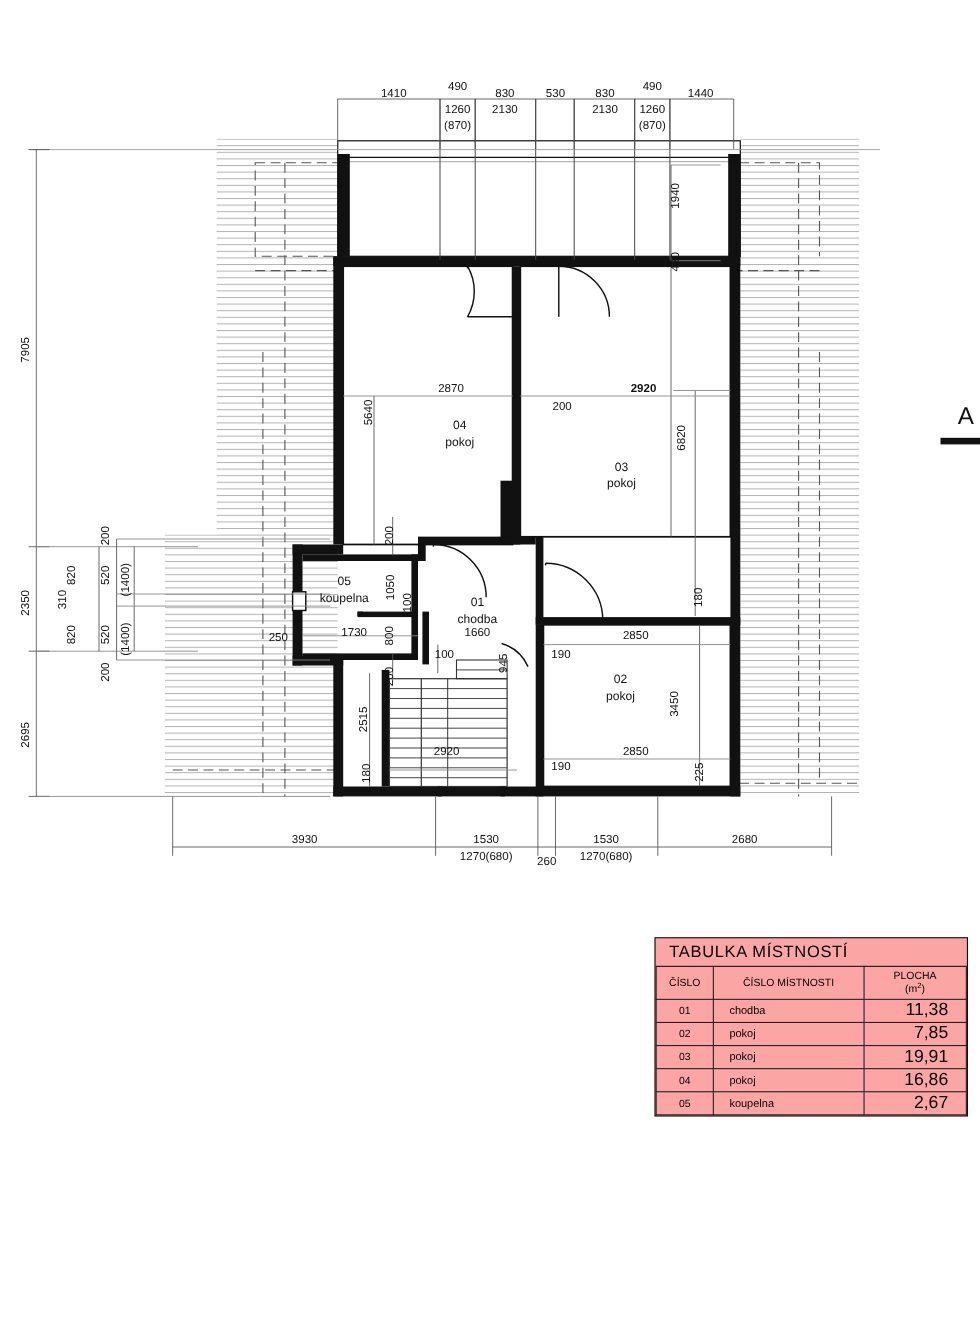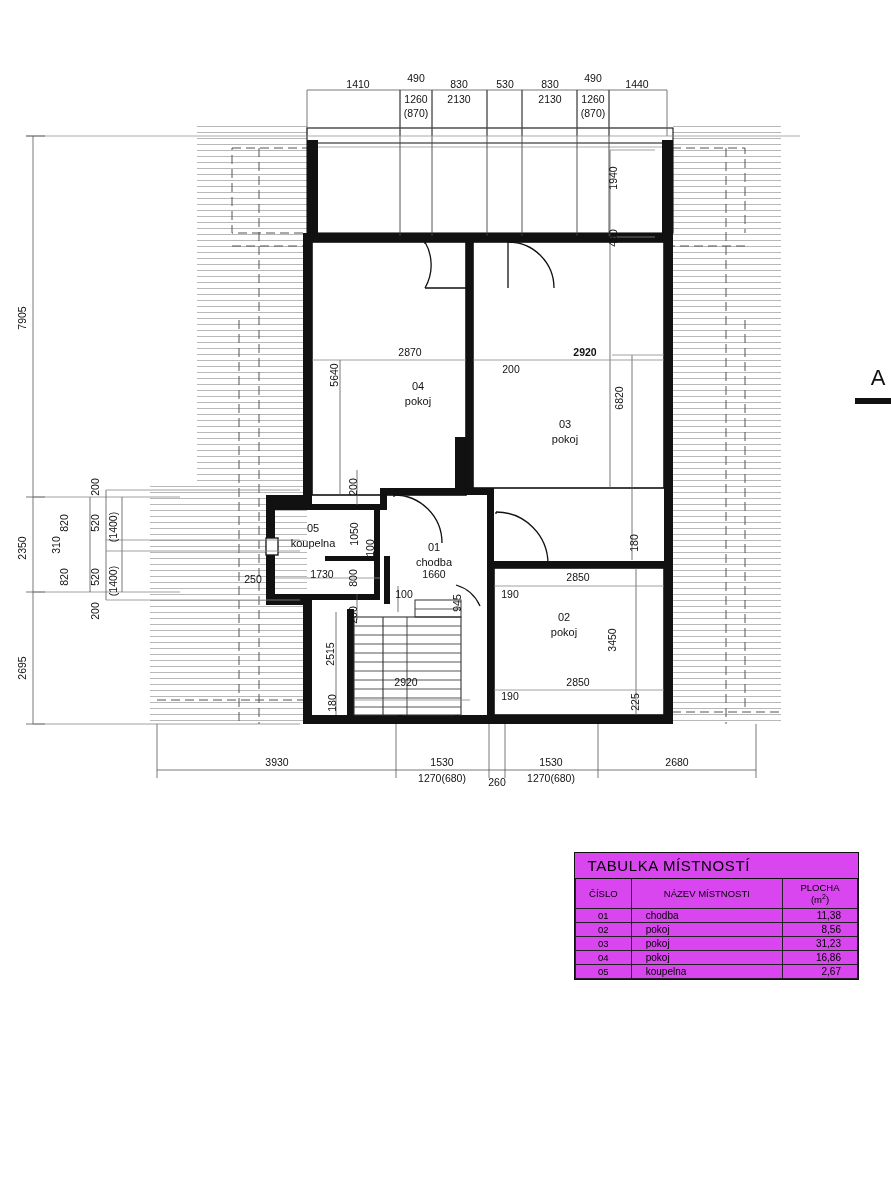--- a/index.html
+++ b/index.html
@@ -1,26 +1,26 @@
 <!DOCTYPE html>
 <html><head>
 <meta charset="utf-8">
 <style>
   html,body{margin:0;padding:0;background:#ffffff;}
   body{width:891px;height:1200px;position:relative;overflow:hidden;
        font-family:"Liberation Sans","DejaVu Sans",sans-serif;color:#000;}
   #plan{position:absolute;left:0;top:0;width:891px;height:1200px;}
-  .tbl-wrap{position:absolute;left:574px;top:852px;width:283px;border:1.6px solid #111;background:#d946ef;}
+  .tbl-wrap{position:absolute;left:595px;top:852px;width:283px;border:1.6px solid #111;background:#fca5a5;}
   table.rooms{border-collapse:collapse;width:100%;}
   table.rooms td,table.rooms th{border:1px solid #222;padding:1px 3px;font-size:10px;font-weight:normal;text-align:center;}
   table.rooms .title-cell{font-size:15px;letter-spacing:.6px;border:none;border-bottom:1.4px solid #111;padding:4px 0 4px 12px;text-align:left;}
   table.rooms .hdr td{font-size:9.5px;padding:3px 2px;}
   table.rooms .nm{text-align:left;padding-left:14px;font-size:10px;}
   table.rooms .num{font-size:9.5px;}
-  table.rooms .area{font-size:10px;text-align:right;padding-right:16px;}
+  table.rooms .area{font-size:16px;text-align:right;padding-right:16px;}
   .sup{font-size:7px;vertical-align:super;}
 </style>
 </head>
 <body>
 
 <svg id="plan" viewBox="0 0 891 1200">
   <defs>
     <pattern id="hatchH" width="6" height="6" patternUnits="userSpaceOnUse">
       <line x1="0" y1="0.5" x2="6" y2="0.5" stroke="#9a9a9a" stroke-width="0.7"></line>
     </pattern>
@@ -318,40 +318,40 @@
 </svg>
 
 <div class="tbl-wrap">
   <table class="rooms">
     <tbody>
         <tr>
       <td class="title-cell" colspan="3">TABULKA MÍSTNOSTÍ</td>
     </tr>
     <tr class="hdr">
       <td>ČÍSLO</td>
-      <td>NÁZEV MÍSTNOSTI</td>
+      <td>ČÍSLO MÍSTNOSTI</td>
       <td>
         <span>PLOCHA</span><br>
         <span><span>(m</span><span class="sup">2</span><span>)</span></span>
       </td>
     </tr>
     <tr>
       <td class="num">01</td>
       <td class="nm">chodba</td>
       <td class="area">11,38</td>
     </tr>
     <tr>
       <td class="num">02</td>
       <td class="nm">pokoj</td>
-      <td class="area">8,56</td>
+      <td class="area">7,85</td>
     </tr>
     <tr>
       <td class="num">03</td>
       <td class="nm">pokoj</td>
-      <td class="area">31,23</td>
+      <td class="area">19,91</td>
     </tr>
     <tr>
       <td class="num">04</td>
       <td class="nm">pokoj</td>
       <td class="area">16,86</td>
     </tr>
     <tr>
       <td class="num">05</td>
       <td class="nm">koupelna</td>
       <td class="area">2,67</td>

